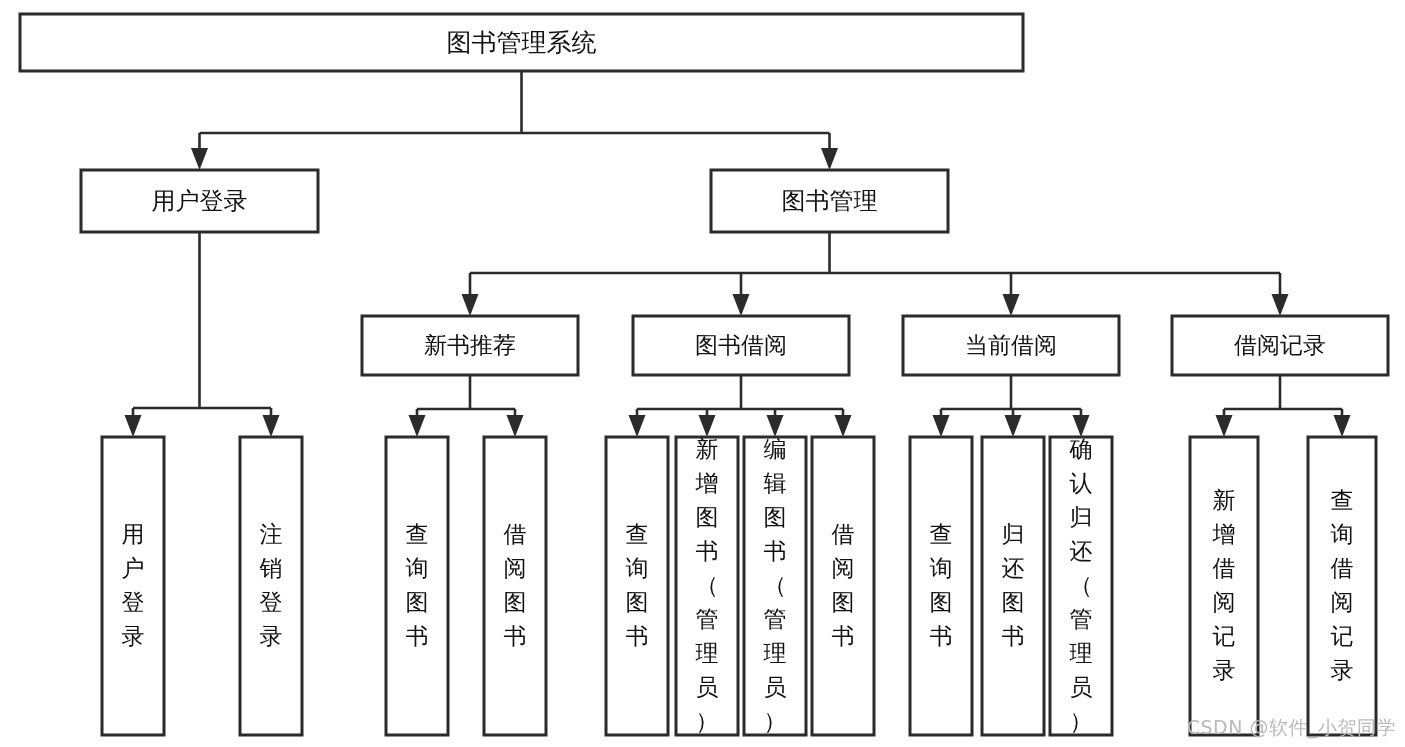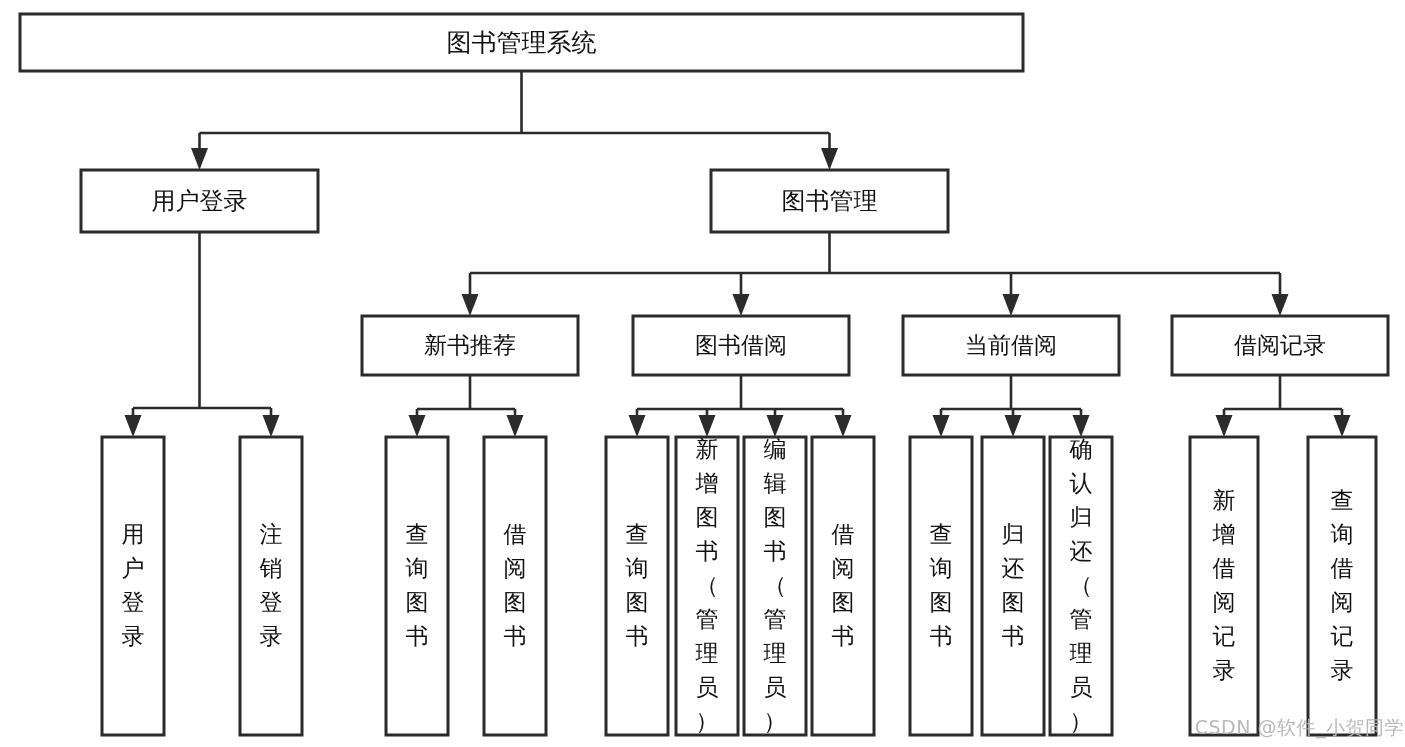--- a/index.html
+++ b/index.html
@@ -52,21 +52,21 @@
     stroke-width: 2.6;
     fill: none;
     stroke-linecap: butt;
   }
   .arrow-head {
     fill: #2b2b2b;
     stroke: none;
   }
   .watermark {
     position: absolute;
-    right: 1px;
+    right: 9px;
     bottom: 6px;
     font-family: "DejaVu Sans", "Liberation Sans", sans-serif;
     font-size: 19px;
     color: #b9b9b9;
     letter-spacing: 0.5px;
     white-space: nowrap;
     user-select: none;
   }
 </style>
 </head>

